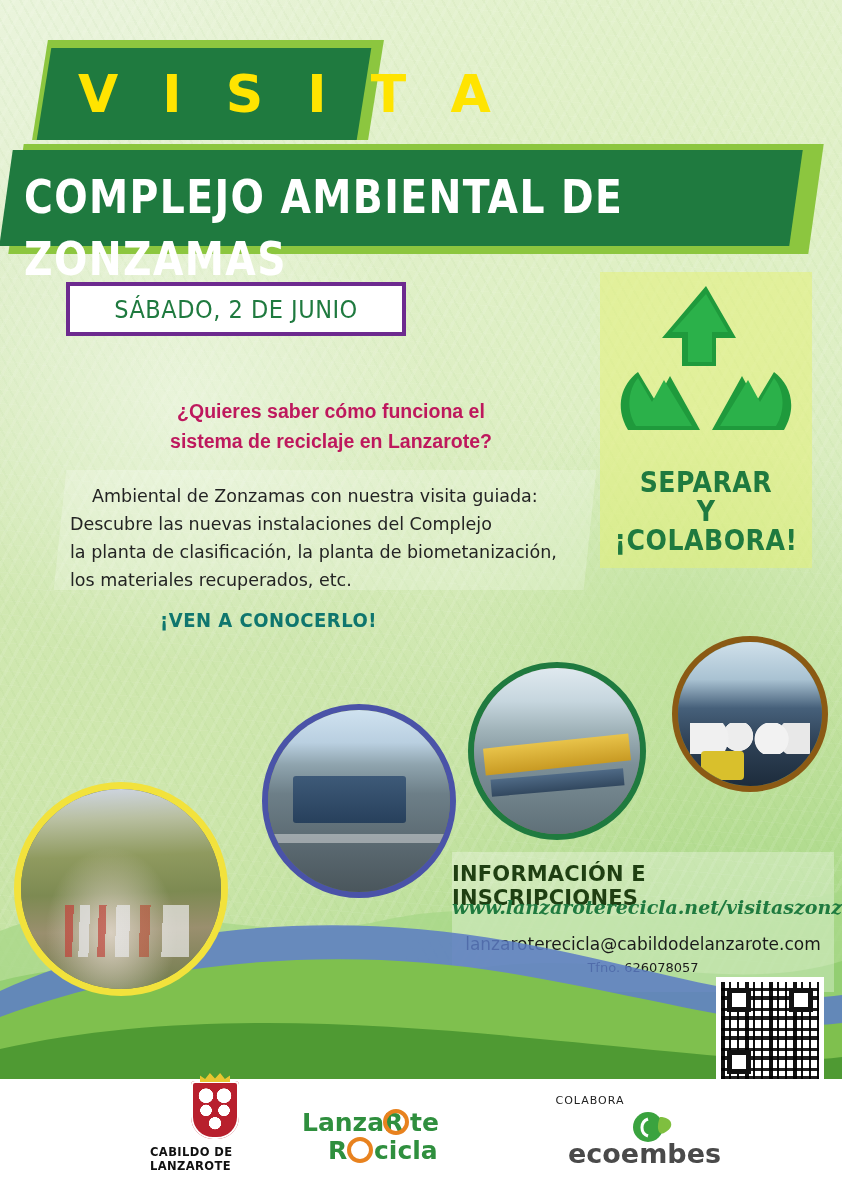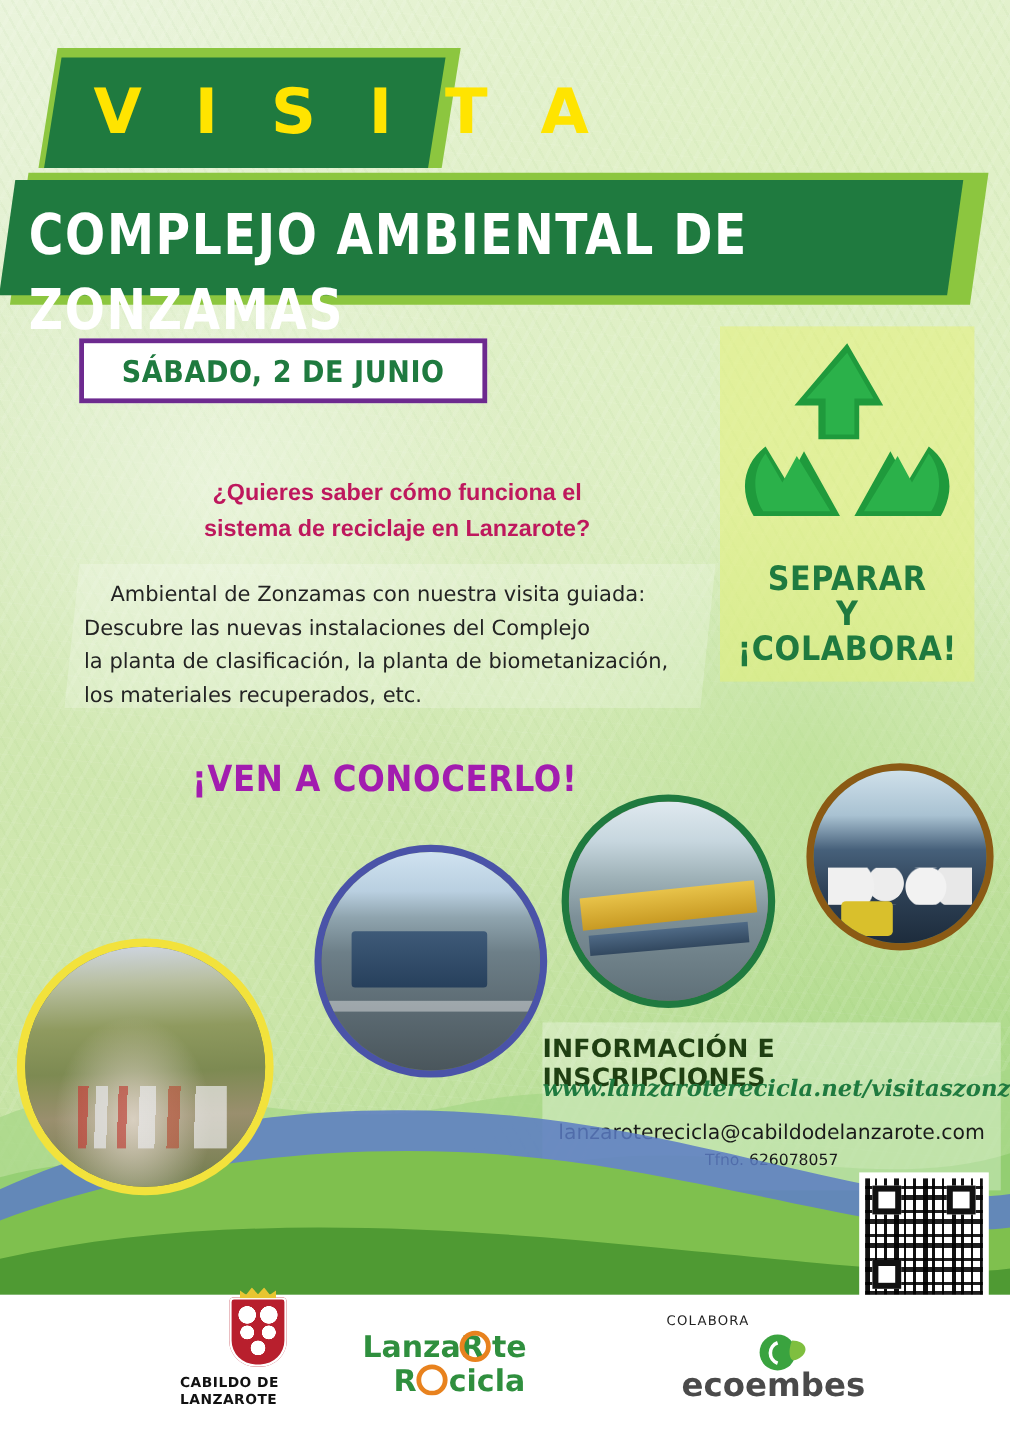--- a/index.html
+++ b/index.html
@@ -104,21 +104,21 @@
     border: 4px solid #6d2a8f;
     z-index: 5;
   }
   .date-text {
     position: absolute; left: 66px; top: 282px;
     width: 340px; height: 54px;
     z-index: 6;
     display: flex; align-items: center; justify-content: center;
     color: #1f7a3f;
     font-family: "DejaVu Sans Condensed", "Liberation Sans Narrow", "Liberation Sans", sans-serif;
-    font-weight: bold;
+    font-weight: normal;
     font-size: 25px;
     letter-spacing: 0.5px;
   }
 
   
   .recycle-panel {
     position: absolute; left: 600px; top: 272px;
     width: 212px; height: 296px;
     background: rgba(228,240,120,0.55);
     z-index: 3;
@@ -164,26 +164,26 @@
     position: absolute; left: 70px; top: 482px;
     width: 520px;
     z-index: 5;
     color: #232323;
     font-family: "DejaVu Sans", sans-serif;
     font-size: 17.5px;
     line-height: 28px;
   }
   .body-copy .line:first-child { padding-left: 22px; }
   .cta {
-    position: absolute; left: 160px; top: 632px;
+    position: absolute; left: 160px; top: 608px;
     z-index: 5;
-    color: #a21caf;
+    color: #0f766e;
     font-family: "DejaVu Sans Condensed", "Liberation Sans Narrow", "Liberation Sans", sans-serif;
     font-weight: bold;
-    font-size: 30px;
+    font-size: 20px;
     letter-spacing: 0.5px;
   }
 
   
   .photo {
     position: absolute; border-radius: 50%;
     overflow: hidden; z-index: 6;
     background: #6d7c58;
   }
   .photo .inner { position: absolute; inset: 0; }

